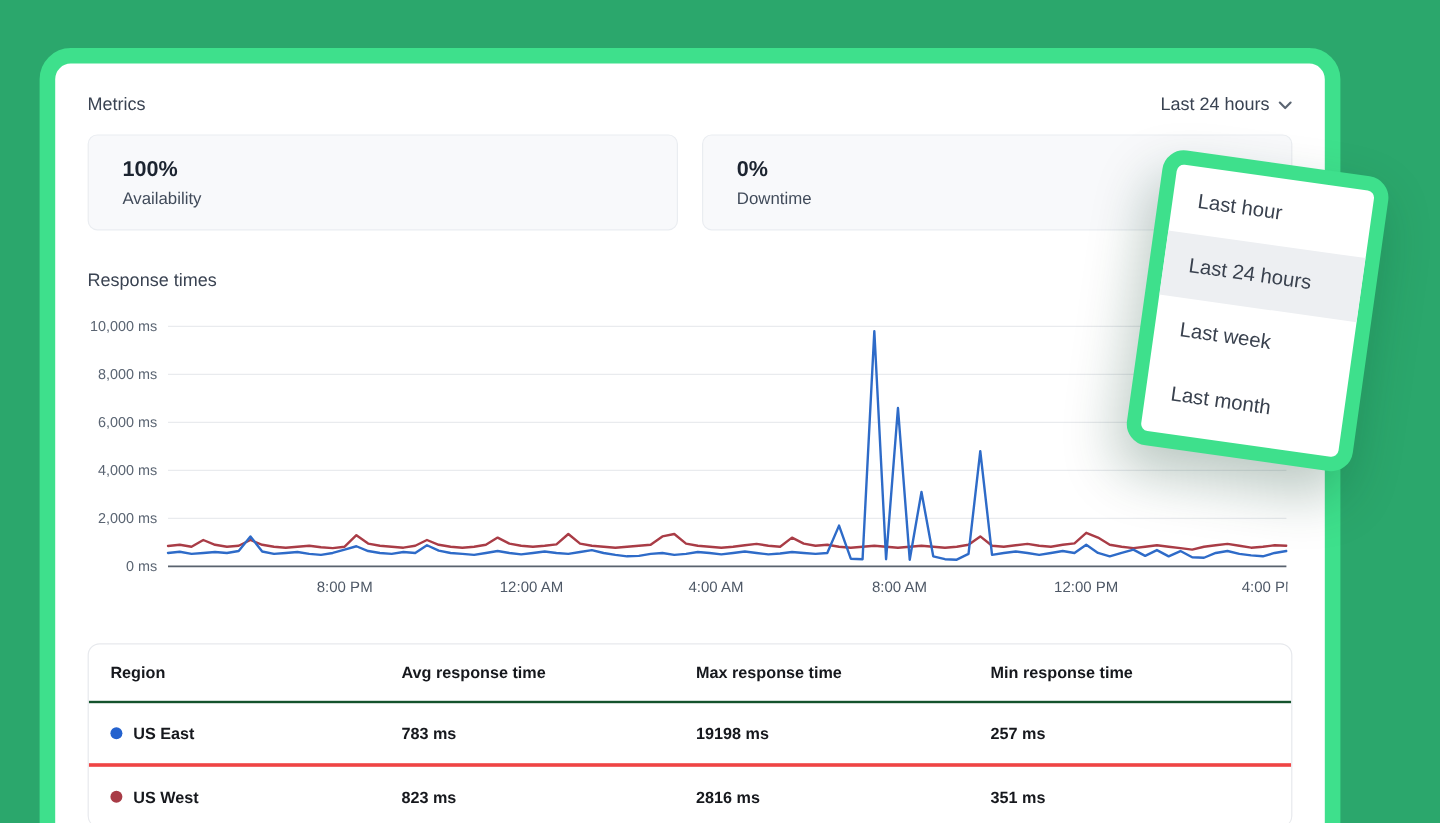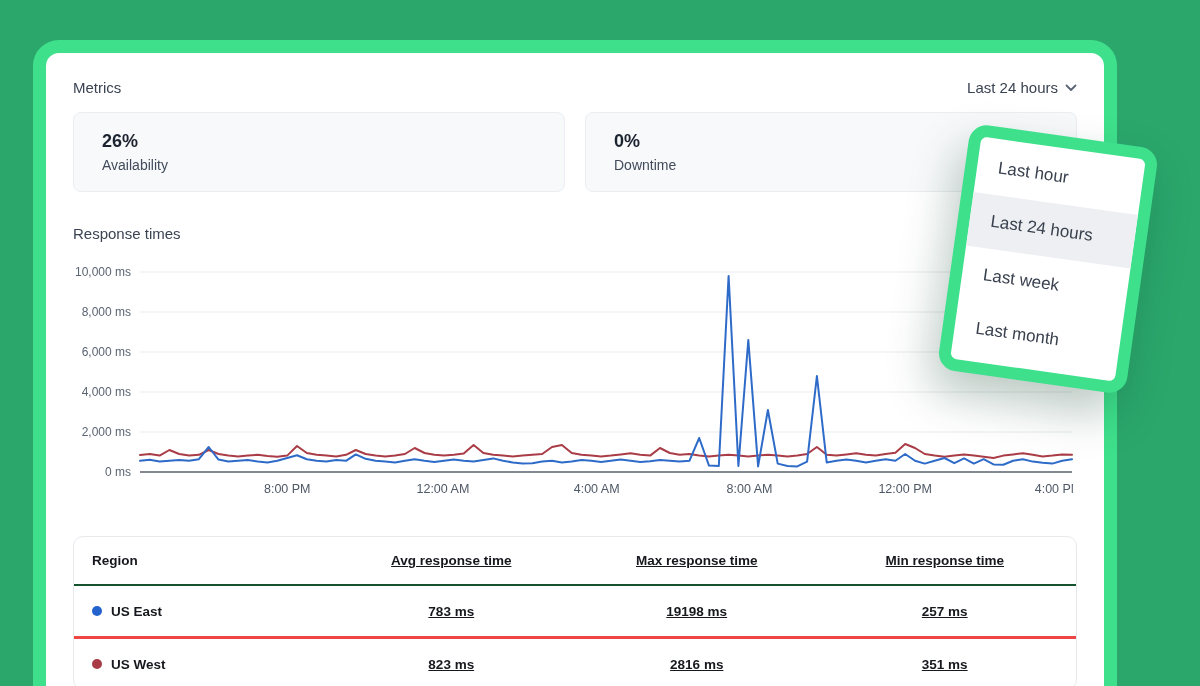--- a/index.html
+++ b/index.html
@@ -41,21 +41,21 @@
   .region-table{
     margin-top:30px;border:1px solid #E7E9ED;border-radius:10px;
     overflow:hidden;background:#fff;
   }
   .t-row{display:grid;grid-template-columns:26% 24.5% 24.5% 25%;align-items:center;}
   .t-head{height:47px;border-bottom:2px solid #14532d;}
   .t-body-row{height:50px;}
   .t-body-row + .t-body-row{border-top:3px solid #ef4444;}
   .t-cell{font-size:13.5px;font-weight:700;color:#16181D;}
   .t-cell.first{padding-left:18px;text-align:left;display:flex;align-items:center;gap:9px;}
-  .t-cell.num{text-align:center;padding-right:12px;text-decoration:underline;}
+  .t-cell.num{text-align:left;padding-right:12px;}
   .dot{width:10px;height:10px;border-radius:50%;display:inline-block;flex:0 0 auto;}
 
   
   .dropdown-float{
     position:absolute;left:953px;top:135px;width:190px;height:248px;
     background:#ffffff;border:12px solid #3EE08C;border-radius:18px;
     transform:rotate(8deg);z-index:5;box-sizing:border-box;
     box-shadow:-6px 22px 45px rgba(10,60,40,0.28);
     overflow:hidden;padding-top:2px;
   }
@@ -76,21 +76,21 @@
       <div class="range-btn">
         <span>Last 24 hours</span>
         <svg width="12" height="8" viewBox="0 0 12 8">
           <polyline points="1.5,1.5 6,6 10.5,1.5" fill="none" stroke="#5B6572" stroke-width="1.8" stroke-linecap="round" stroke-linejoin="round"></polyline>
         </svg>
       </div>
     </div>
 
     <div class="stats-row">
       <div class="stat-card">
-        <div class="stat-value">26%</div>
+        <div class="stat-value">100%</div>
         <div class="stat-label">Availability</div>
       </div>
       <div class="stat-card">
         <div class="stat-value">0%</div>
         <div class="stat-label">Downtime</div>
       </div>
     </div>
 
     <div class="section-title">Response times</div>
 

